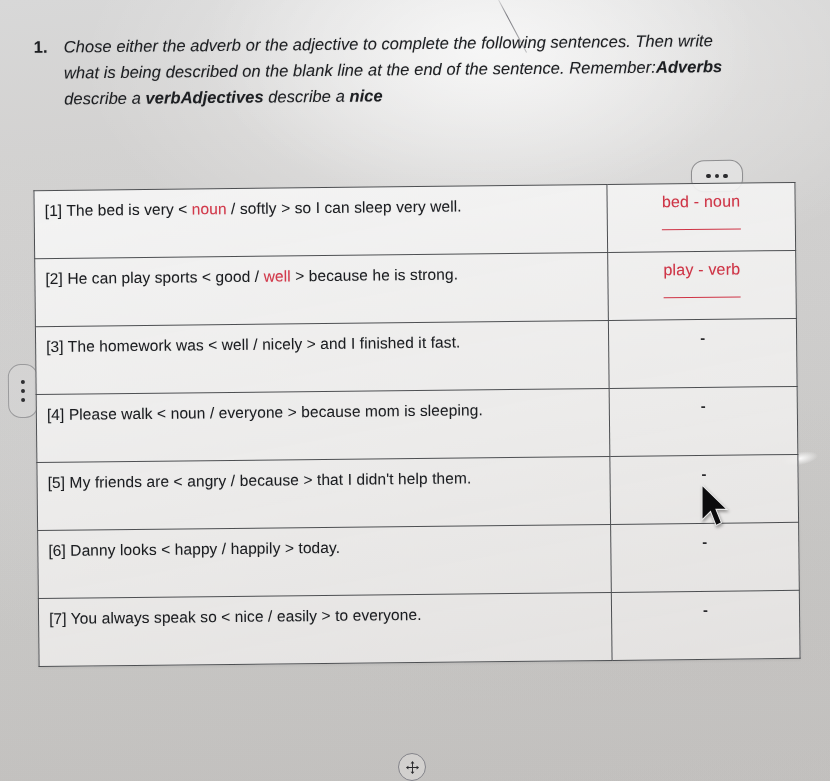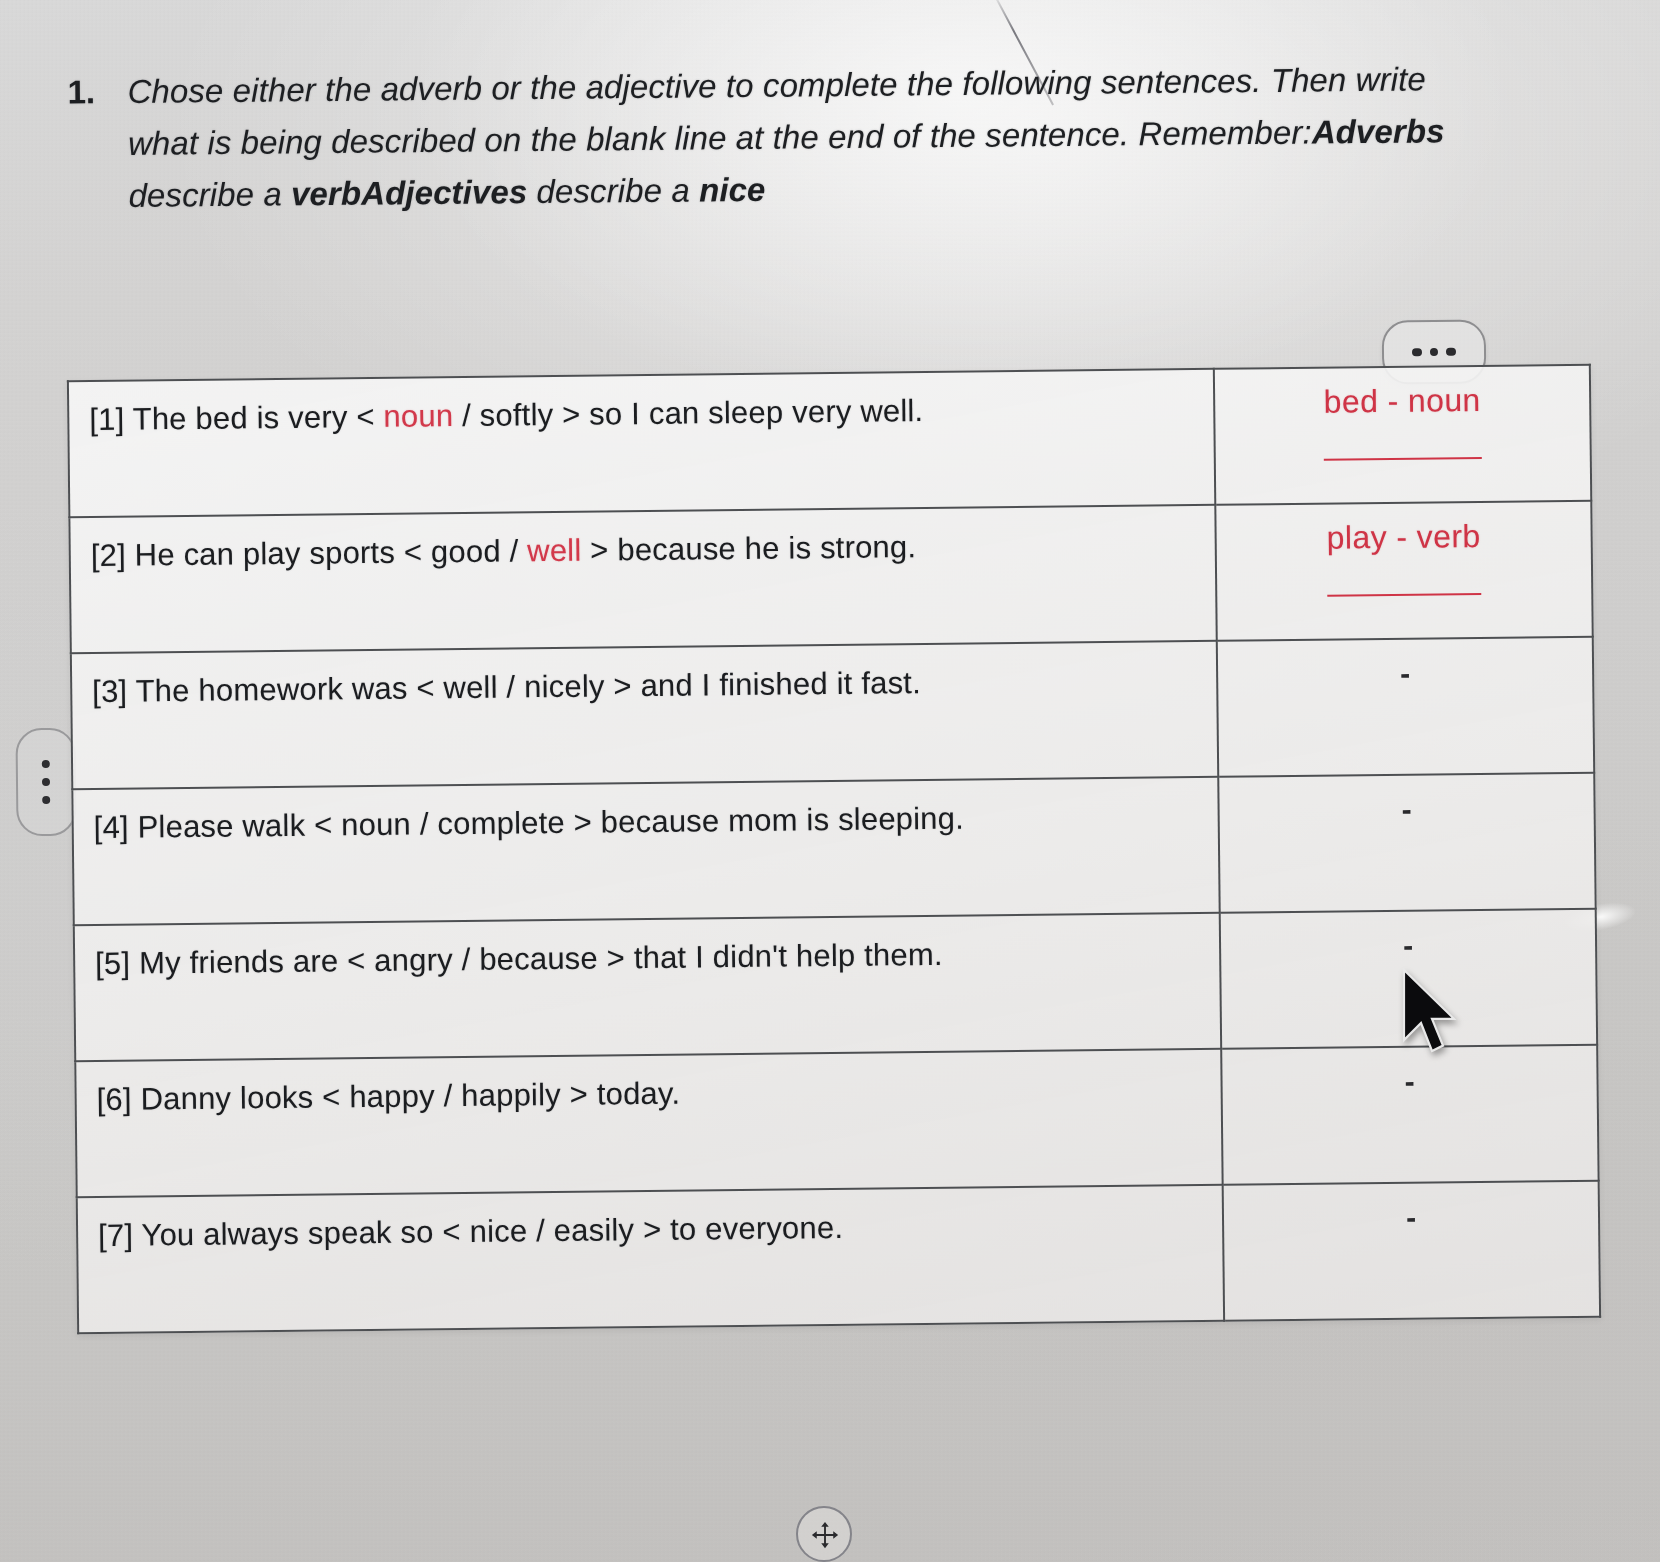--- a/index.html
+++ b/index.html
@@ -264,21 +264,21 @@
         </tr>
         <tr>
           <td class="sentence-cell"><span>[2]</span><span> He can play sports &lt; </span><span>good</span><span> / </span><span class="pick">well</span><span> &gt; because he is strong.</span></td>
           <td class="answer-cell"><span class="answer-text">play - verb</span></td>
         </tr>
         <tr>
           <td class="sentence-cell"><span>[3]</span><span> The homework was &lt; </span><span>well</span><span> / </span><span>nicely</span><span> &gt; and I finished it fast.</span></td>
           <td class="answer-cell"><span class="answer-dash">-</span></td>
         </tr>
         <tr>
-          <td class="sentence-cell"><span>[4]</span><span> Please walk &lt; </span><span>noun</span><span> / </span><span>complete</span><span> &gt; because mom is sleeping.</span></td>
+          <td class="sentence-cell"><span>[4]</span><span> Please walk &lt; </span><span>noun</span><span> / </span><span>everyone</span><span> &gt; because mom is sleeping.</span></td>
           <td class="answer-cell"><span class="answer-dash">-</span></td>
         </tr>
         <tr>
           <td class="sentence-cell"><span>[5]</span><span> My friends are &lt; </span><span>angry</span><span> / </span><span>because</span><span> &gt; that I didn't help them.</span></td>
           <td class="answer-cell"><span class="answer-dash">-</span></td>
         </tr>
         <tr>
           <td class="sentence-cell"><span>[6]</span><span> Danny looks &lt; </span><span>happy</span><span> / </span><span>happily</span><span> &gt; today.</span></td>
           <td class="answer-cell"><span class="answer-dash">-</span></td>
         </tr>

